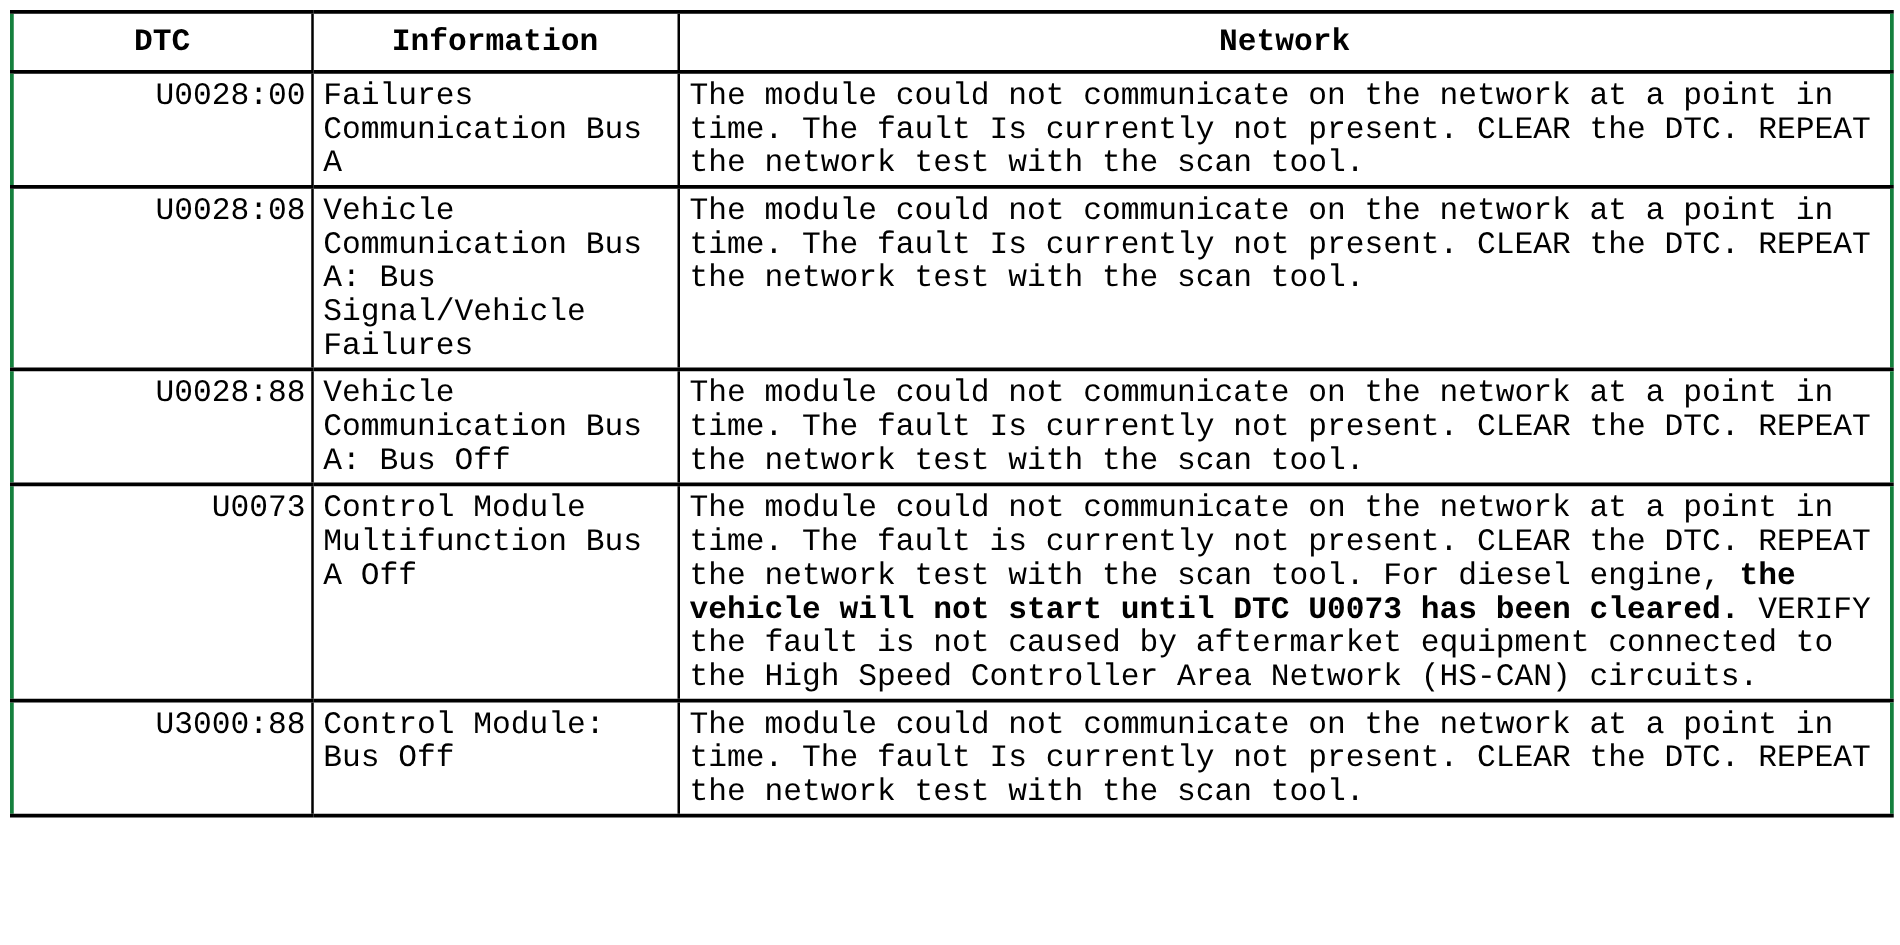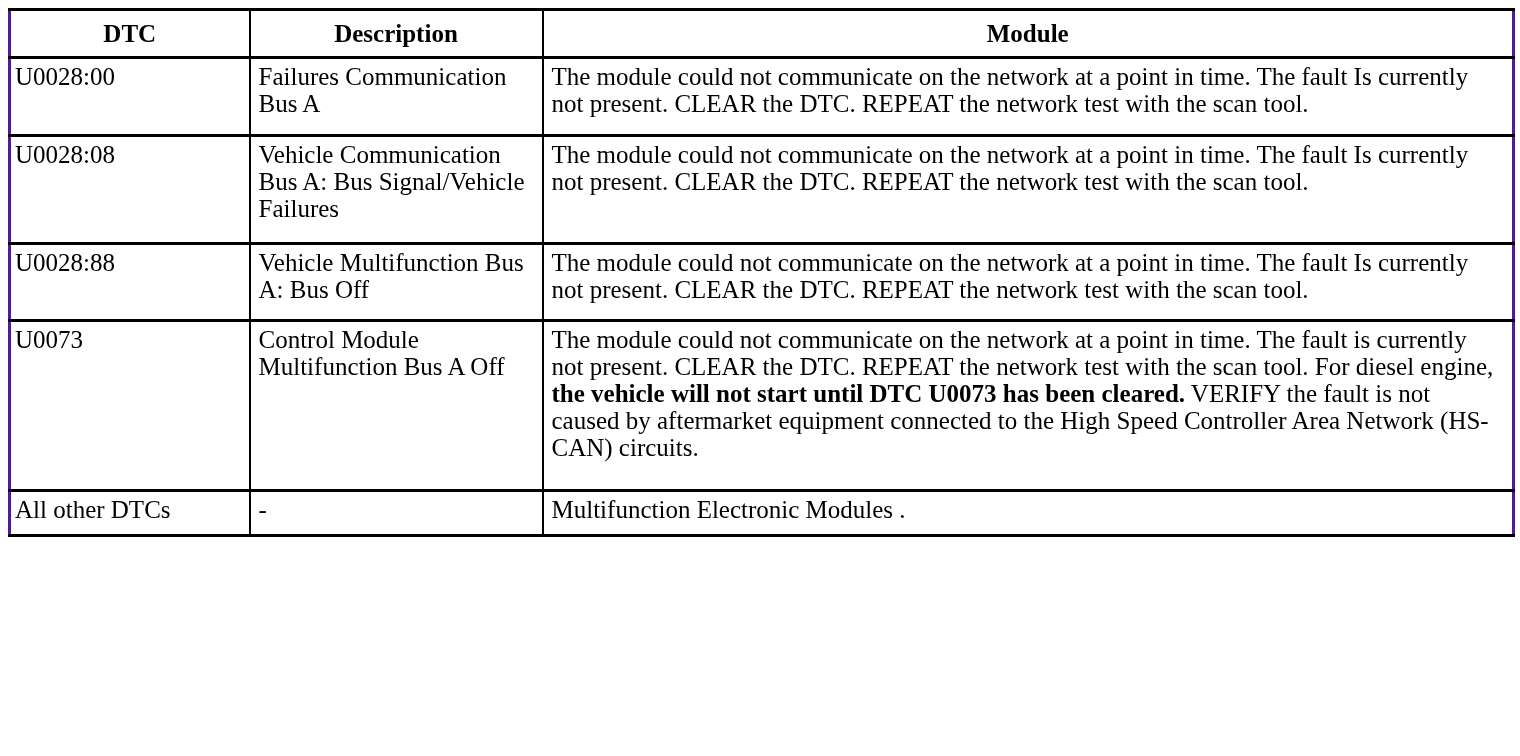--- a/index.html
+++ b/index.html
@@ -10,25 +10,25 @@
     background: #ffffff;
     overflow: hidden;
   }
   table.dtc-table {
     position: absolute;
     left: 8px;
     top: 8px;
     width: 1504px;
     border-collapse: collapse;
     table-layout: fixed;
-    font-family: Liberation Serif, serif;
+    font-family: Liberation Mono, monospace;
     font-size: 25px;
     line-height: 27px;
     color: #000000;
-    border: 3px solid #4c1d95;
+    border: 3px solid #15803d;
   }
   table.dtc-table th,
   table.dtc-table td {
     border-left: 2px solid #000000;
     border-right: 2px solid #000000;
     border-top: 3px solid #000000;
     border-bottom: 3px solid #000000;
     overflow: hidden;
   }
   th {
@@ -36,21 +36,21 @@
     text-align: center;
     vertical-align: middle;
     height: 41px;
     padding: 2px 4px;
   }
   td {
     vertical-align: top;
     padding: 4px 4px 4px 8px;
   }
   td.c-dtc {
-    text-align: left;
+    text-align: right;
     padding: 4px 4px;
   }
   td.c-desc {
     padding: 4px 4px 4px 8px;
   }
   td.c-action {
     padding: 4px 11px 4px 8px;
   }
   .narrow-wrap {
     display: inline-block;
@@ -71,45 +71,45 @@
 <div class="page">
   <table class="dtc-table">
     <colgroup>
       <col style="width:240px">
       <col style="width:293px">
       <col style="width:971px">
     </colgroup>
     <thead>
       <tr>
         <th>DTC</th>
-        <th>Description</th>
-        <th>Module</th>
+        <th>Information</th>
+        <th>Network</th>
       </tr>
     </thead>
     <tbody>
       <tr class="r1">
         <td class="c-dtc">U0028:00</td>
         <td class="c-desc">Failures Communication Bus A</td>
         <td class="c-action">The module could not communicate on the network at a point in time. The fault Is currently not present. CLEAR the DTC. REPEAT the network test with the scan tool.</td>
       </tr>
       <tr class="r2">
         <td class="c-dtc">U0028:08</td>
         <td class="c-desc">Vehicle Communication Bus A: Bus Signal/Vehicle Failures</td>
         <td class="c-action">The module could not communicate on the network at a point in time. The fault Is currently not present. CLEAR the DTC. REPEAT the network test with the scan tool.</td>
       </tr>
       <tr class="r3">
         <td class="c-dtc">U0028:88</td>
-        <td class="c-desc">Vehicle Multifunction Bus A: Bus Off</td>
+        <td class="c-desc">Vehicle Communication Bus A: Bus Off</td>
         <td class="c-action">The module could not communicate on the network at a point in time. The fault Is currently not present. CLEAR the DTC. REPEAT the network test with the scan tool.</td>
       </tr>
       <tr class="r4">
         <td class="c-dtc">U0073</td>
         <td class="c-desc">Control Module Multifunction Bus A Off</td>
         <td class="c-action"><span>The module could not communicate on the network at a point in time. The fault is currently not present. CLEAR the DTC. REPEAT the network test with the scan tool. For diesel engine, </span><span class="b">the vehicle will not start until DTC U0073 has been cleared.</span><span> VERIFY the fault is not caused by aftermarket equipment connected to the High Speed Controller Area Network (HS-CAN) circuits.</span></td>
       </tr>
-      <tr class="r7">
-        <td class="c-dtc">All other DTCs</td>
-        <td class="c-desc">-</td>
-        <td class="c-action">Multifunction Electronic Modules .</td>
+      <tr class="r5">
+        <td class="c-dtc">U3000:88</td>
+        <td class="c-desc">Control Module: Bus Off</td>
+        <td class="c-action">The module could not communicate on the network at a point in time. The fault Is currently not present. CLEAR the DTC. REPEAT the network test with the scan tool.</td>
       </tr>
     </tbody>
   </table>
 </div>
 
 </body></html>

